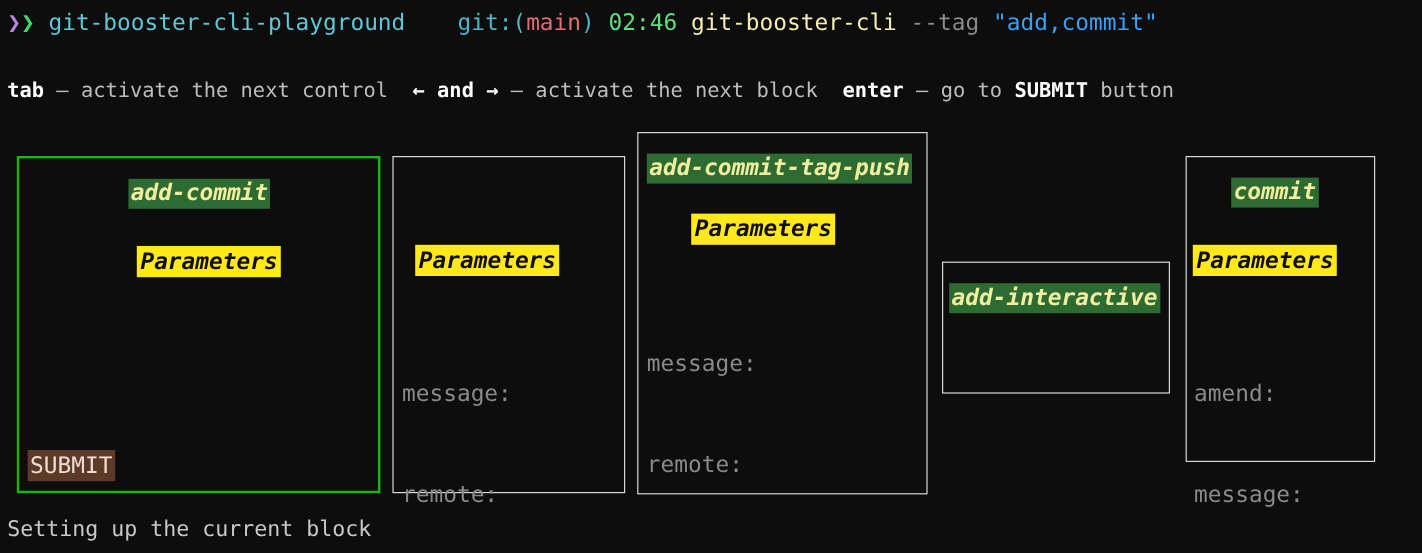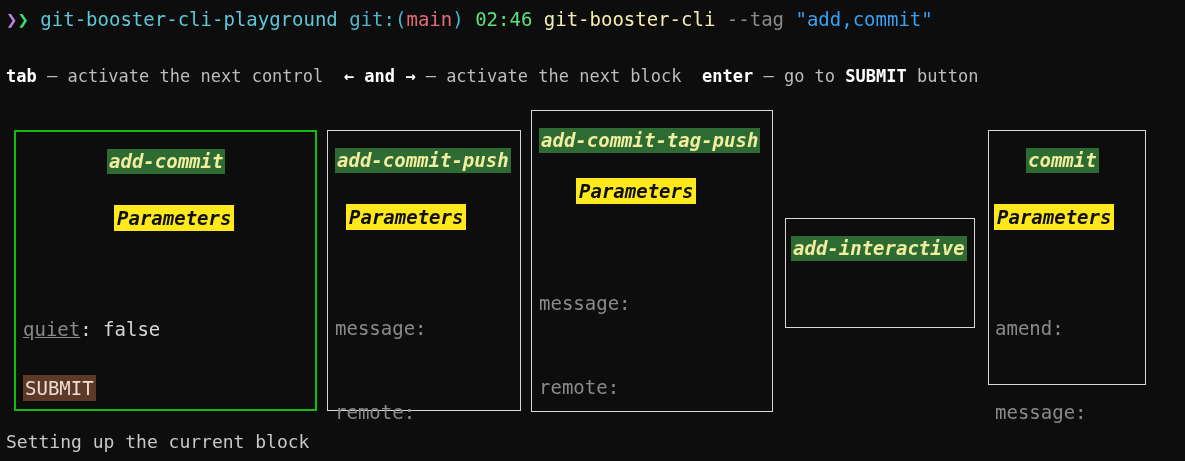--- a/index.html
+++ b/index.html
@@ -23,21 +23,21 @@
     left: 6px;
     top: 6px;
     font-size: 19px;
     line-height: 26px;
     white-space: pre;
     letter-spacing: 0px;
   }
   .chev-1 { color: #b983e0; font-weight: bold; }
   .chev-2 { color: #3ddc6a; font-weight: bold; }
   .dir    { color: #5ec8d8; }
-  .git-kw { color: #4fb5c9; }
+  .git-kw { color: #4fb5c9; margin-left: 32px; }
   .paren  { color: #4fb5c9; }
   .branch { color: #e06c75; }
   .time   { color: #5ee07a; }
   .cmd    { color: #f5edb0; }
   .flag   { color: #8a8a8a; }
   .argstr { color: #38a1f5; }
 
   
   .help-line {
     position: absolute;
@@ -135,27 +135,25 @@
 <body>
 
 <div class="prompt-line"><span class="chev-1">❯</span><span class="chev-2">❯</span> <span class="dir">git-booster-cli-playground</span> <span class="git-kw">git:</span><span class="paren">(</span><span class="branch">main</span><span class="paren">)</span> <span class="time">02:46</span> <span class="cmd">git-booster-cli</span> <span class="flag">--tag</span> <span class="argstr">"add,commit"</span></div>
 
 <div class="help-line"><span class="help-key">tab</span><span class="help-sep"> – activate the next control  </span><span class="help-key">← and →</span><span class="help-sep"> – activate the next block  </span><span class="help-key">enter</span><span class="help-sep"> – go to </span><span class="help-key">SUBMIT</span><span class="help-sep"> button</span></div>
 
 <div class="block active" style="left:14px; top:130px; width:303px; height:281px;">
   <div class="block-title" style="left:91px; top:17px;">add-commit</div>
   <div class="params-badge" style="left:98px; top:73px;">Parameters</div>
   <div class="param-list" style="left:7px; top:127px;">
-    <div class="param-row"><span class="pname dim">quiet</span><span class="pcolon lit">:</span><span class="pval"> false</span></div>
   </div>
   <div class="submit-btn" style="left:7px; top:243px;">SUBMIT</div>
 </div>
 
 <div class="block" style="left:327px; top:130px; width:194px; height:281px;">
-  <div class="block-title" style="left:7px; top:17px;">add-commit-push</div>
   <div class="params-badge" style="left:18px; top:73px;">Parameters</div>
   <div class="param-list" style="left:7px; top:127px;">
     <div class="param-row"><span class="pname">message</span><span class="pcolon">:</span></div>
     <div class="param-row"><span class="pname">remote</span><span class="pcolon">:</span></div>
     
   </div>
 </div>
 
 <div class="block" style="left:531px; top:110px; width:242px; height:302px;">
   <div class="block-title" style="left:7px; top:17px;">add-commit-tag-push</div>

